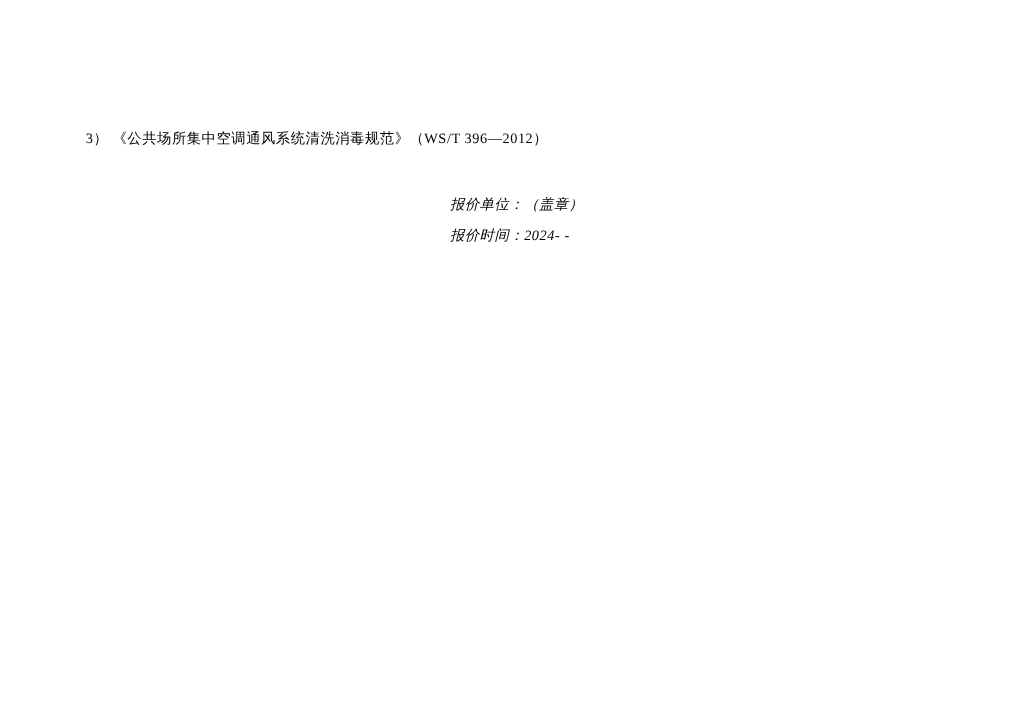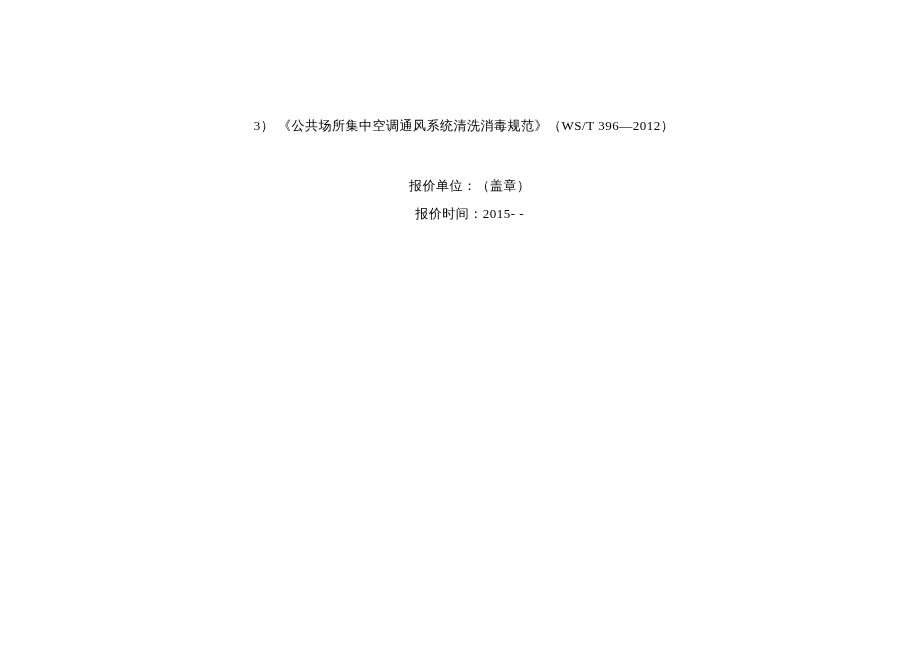--- a/index.html
+++ b/index.html
@@ -1,19 +1,18 @@
 <!DOCTYPE html>
 <html><head>
   <meta charset="utf-8">
   <style>
     * {
       margin: 2px;
       padding: 0;
       box-sizing: border-box;
-      text-align: center;
     }
     body {
       width: 920px;
       height: 651px;
       background: #ffffff;
       font-family: "SimSun", "宋体", serif;
       font-size: 13px;
       color: #000000;
       position: relative;
     }
@@ -24,29 +23,30 @@
       right: 70px;
     }
     .list-item {
       line-height: 1.6;
       letter-spacing: 0.5px;
     }
     .signature-block {
       position: absolute;
       top: 165px;
       left: 401px;
+      font-style: italic;
     }
     .signature-line {
       line-height: 25.5px;
       letter-spacing: 0.5px;
     }
   </style>
 </head>
 <body>
 
 <div class="content">
   <div class="list-item">3） 《公共场所集中空调通风系统清洗消毒规范》（WS/T 396—2012）</div>
 </div>
 
 <div class="signature-block">
   <div class="signature-line">报价单位：（盖章）</div>
-  <div class="signature-line">报价时间：2015-    -</div>
+  <div class="signature-line">报价时间：2024-    -</div>
 </div>
 
 </body></html>

